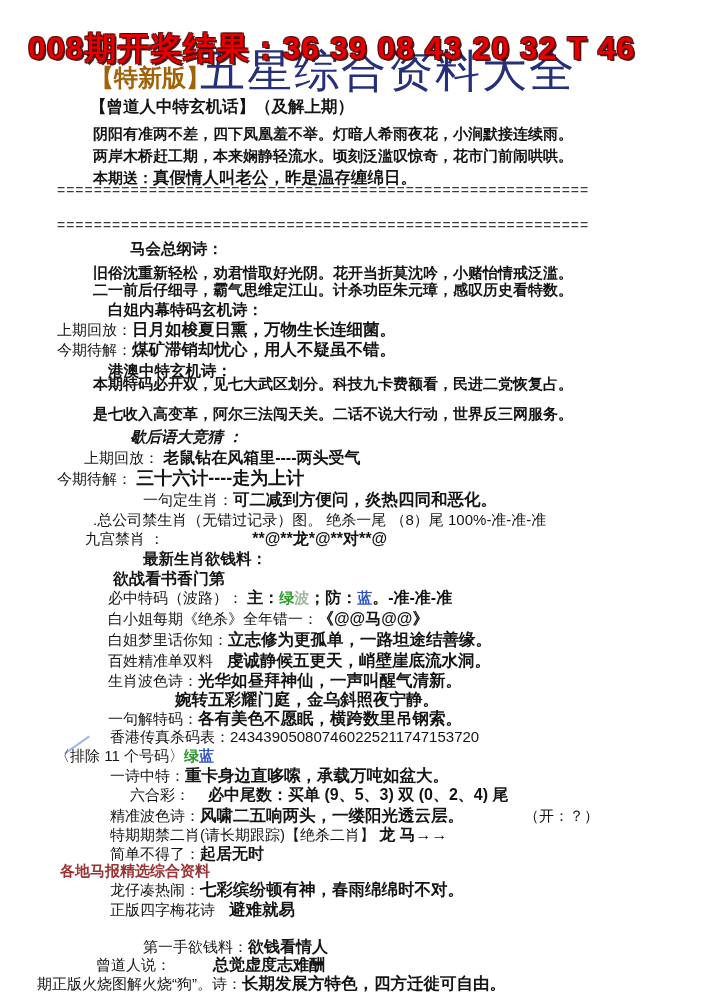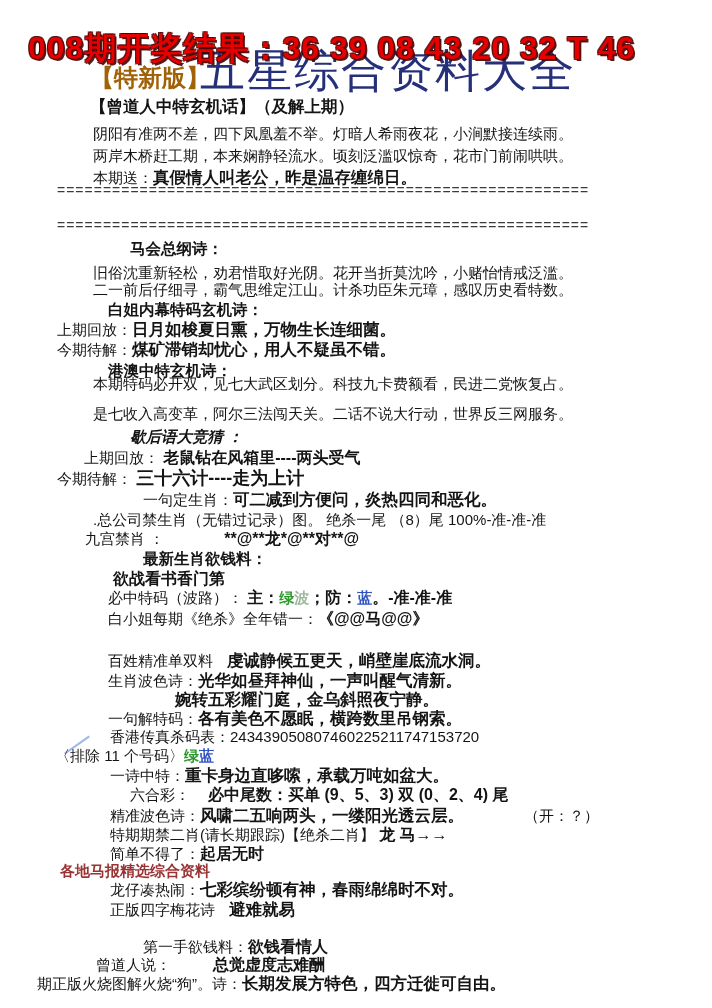--- a/index.html
+++ b/index.html
@@ -1,40 +1,40 @@
 <!DOCTYPE html>
 <html><head>
 <meta charset="utf-8">
 <style>
   html,body{margin:0;padding:0;background:#ffffff;}
   .page{position:relative;width:712px;height:1008px;background:#ffffff;overflow:hidden;
         font-family:"Liberation Sans","DejaVu Sans",sans-serif;}
   .ln{position:absolute;white-space:nowrap;font-size:15px;color:#141414;line-height:1.15;}
-  .w6{font-weight:400;padding-left:36px;}
+  .w6{font-weight:700;padding-left:36px;}
   .b16{font-weight:700;font-size:16px;}
   .b17{font-weight:700;font-size:16.5px;}
   .big18{font-weight:700;font-size:18px;}
   .heading{font-weight:600;font-size:15.5px;}
   .result{font-size:32px;font-weight:800;color:#e60000;letter-spacing:1px;
           text-shadow:2px 2px 0 rgba(70,0,0,.9),-1px -1px 0 rgba(70,0,0,.85),
                       1px -1px 0 rgba(70,0,0,.85),-1px 1px 0 rgba(70,0,0,.85);z-index:5;}
   .tag{font-size:24px;font-weight:700;color:#a16207;}
   .title{font-size:45px;color:#26307a;font-family:"Liberation Serif","DejaVu Serif",serif;
          letter-spacing:2px;z-index:2;}
   .subtitle{font-size:16.5px;font-weight:600;}
   .sep{font-size:14px;color:#3a3a3a;letter-spacing:1px;width:532px;overflow:hidden;}
   .green{color:#2e9a2e;font-weight:700;}
   .wave{color:#9db89d;font-weight:700;}
   .blue{color:#3053c2;font-weight:700;}
   .maroon{color:#9a3333;font-weight:600;font-size:15px;}
   .gap14{margin-left:14px;}
   .gap18{margin-left:18px;}
   .gap42{margin-left:42px;}
   .gap60{margin-left:60px;}
-  .gap88{margin-left:60px;}
+  .gap88{margin-left:88px;}
   .penmark{position:absolute;left:62px;top:744px;width:30px;height:2px;background:#9fb8e8;
            transform:rotate(-35deg);}
 </style>
 </head>
 <body>
 
 <div class="page">
 
   <div class="ln title" style="left:200px;top:46px;">五星综合资料大全</div>
   <div class="ln tag" style="left:90px;top:64px;">【特新版】</div>
@@ -85,20 +85,23 @@
   <div class="ln b16" style="left:113px;top:570px;">欲战看书香门第</div>
 
   <div class="ln" style="left:108px;top:589px;">
     <span>必中特码（波路）：</span>
     <span class="b16">主：</span><span class="green">绿</span><span class="wave">波</span><span class="b16">；防：</span><span class="blue">蓝</span><span class="b16">。-准-准-准</span>
   </div>
 
   <div class="ln" style="left:108px;top:610px;">
     <span>白小姐每期《绝杀》全年错一：</span><span class="b16">《@@马@@》</span>
   </div>
+  <div class="ln" style="left:108px;top:630px;">
+    <span>白姐梦里话你知：</span><span class="b17">立志修为更孤单，一路坦途结善缘。</span>
+  </div>
   <div class="ln" style="left:108px;top:651px;">
     <span>百姓精准单双料</span><span class="b17 gap14">虔诚静候五更天，峭壁崖底流水洞。</span>
   </div>
   <div class="ln" style="left:108px;top:671px;">
     <span>生肖波色诗：</span><span class="b17">光华如昼拜神仙，一声叫醒气清新。</span>
   </div>
   <div class="ln b17" style="left:175px;top:690px;">婉转五彩耀门庭，金乌斜照夜宁静。</div>
   <div class="ln" style="left:108px;top:709px;">
     <span>一句解特码：</span><span class="b17">各有美色不愿眠，横跨数里吊钢索。</span>
   </div>

